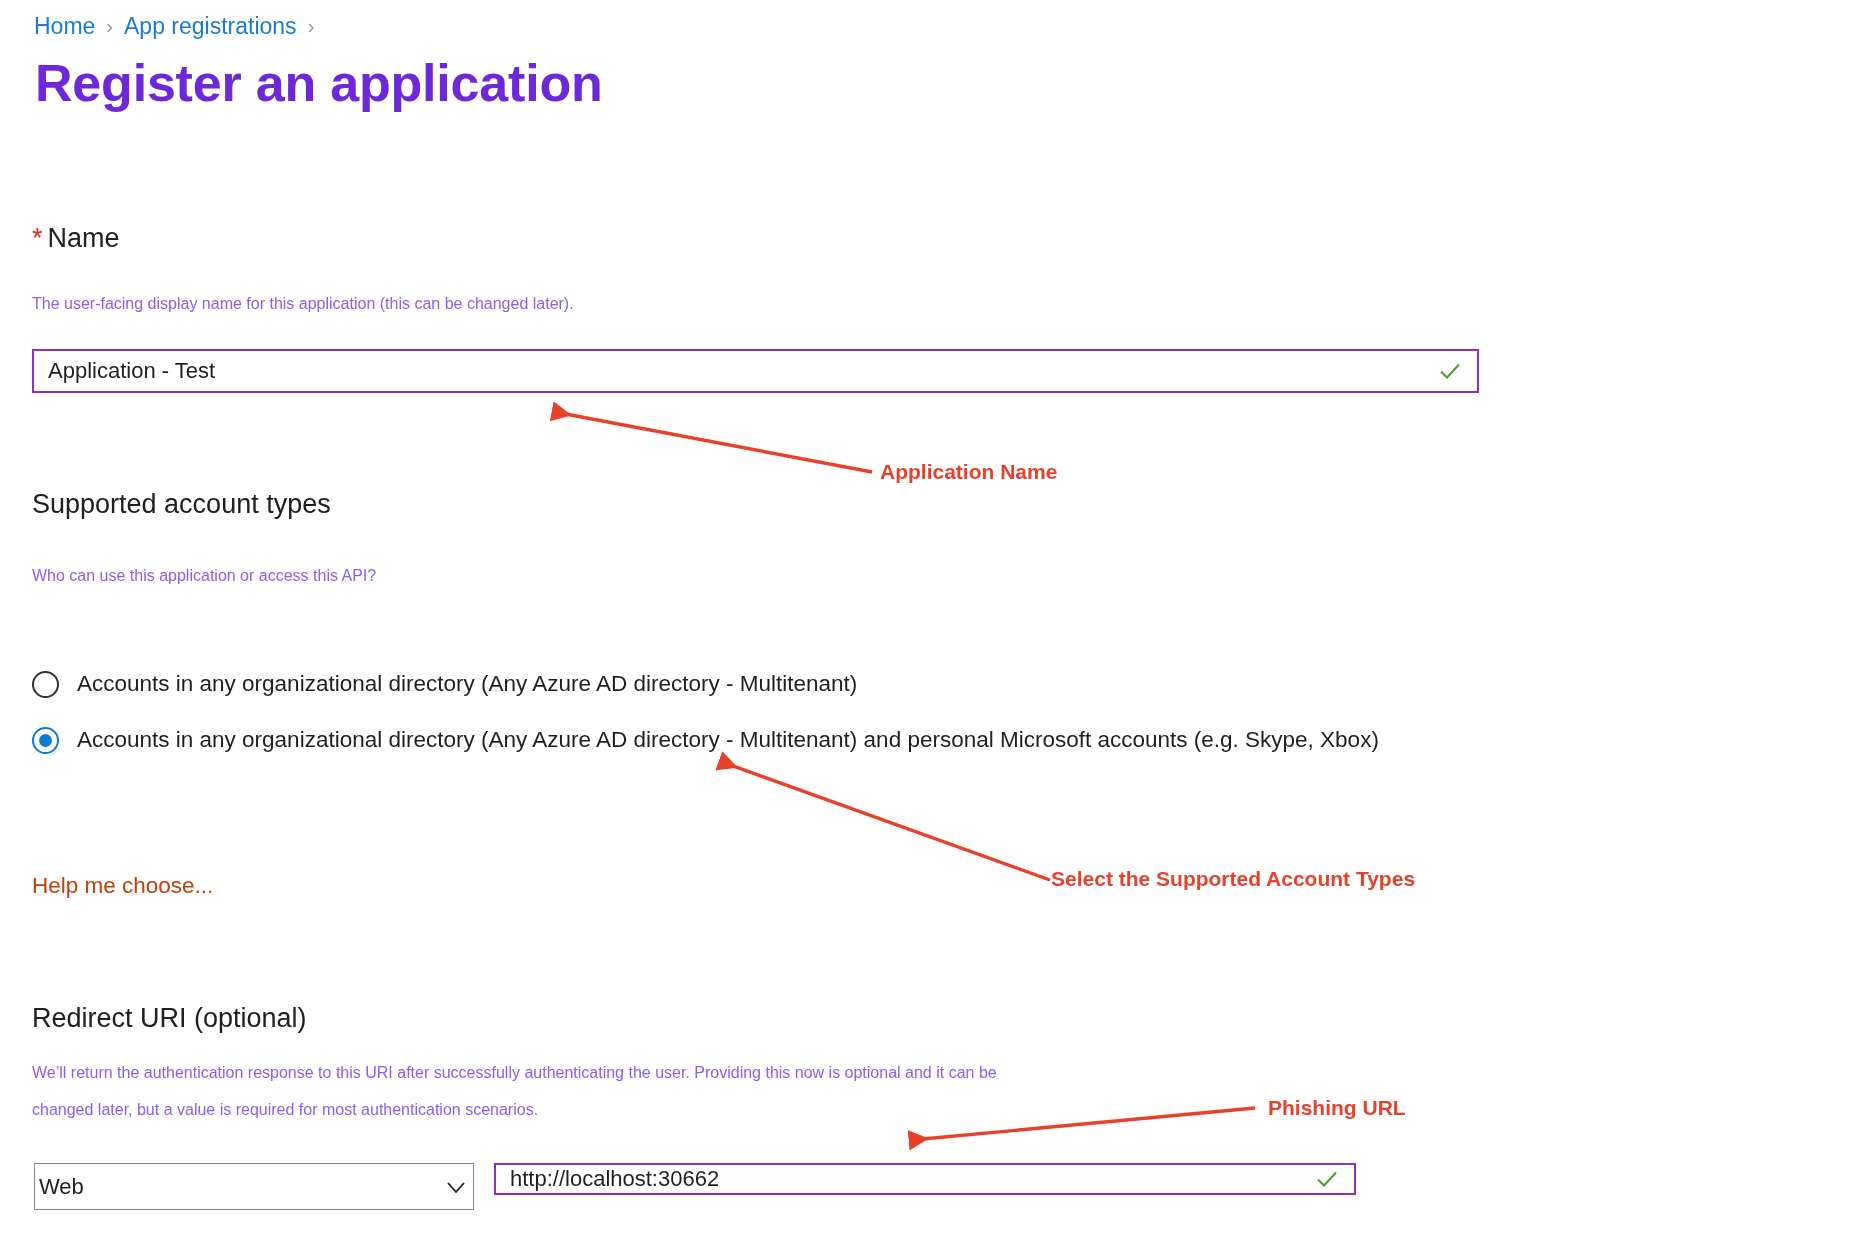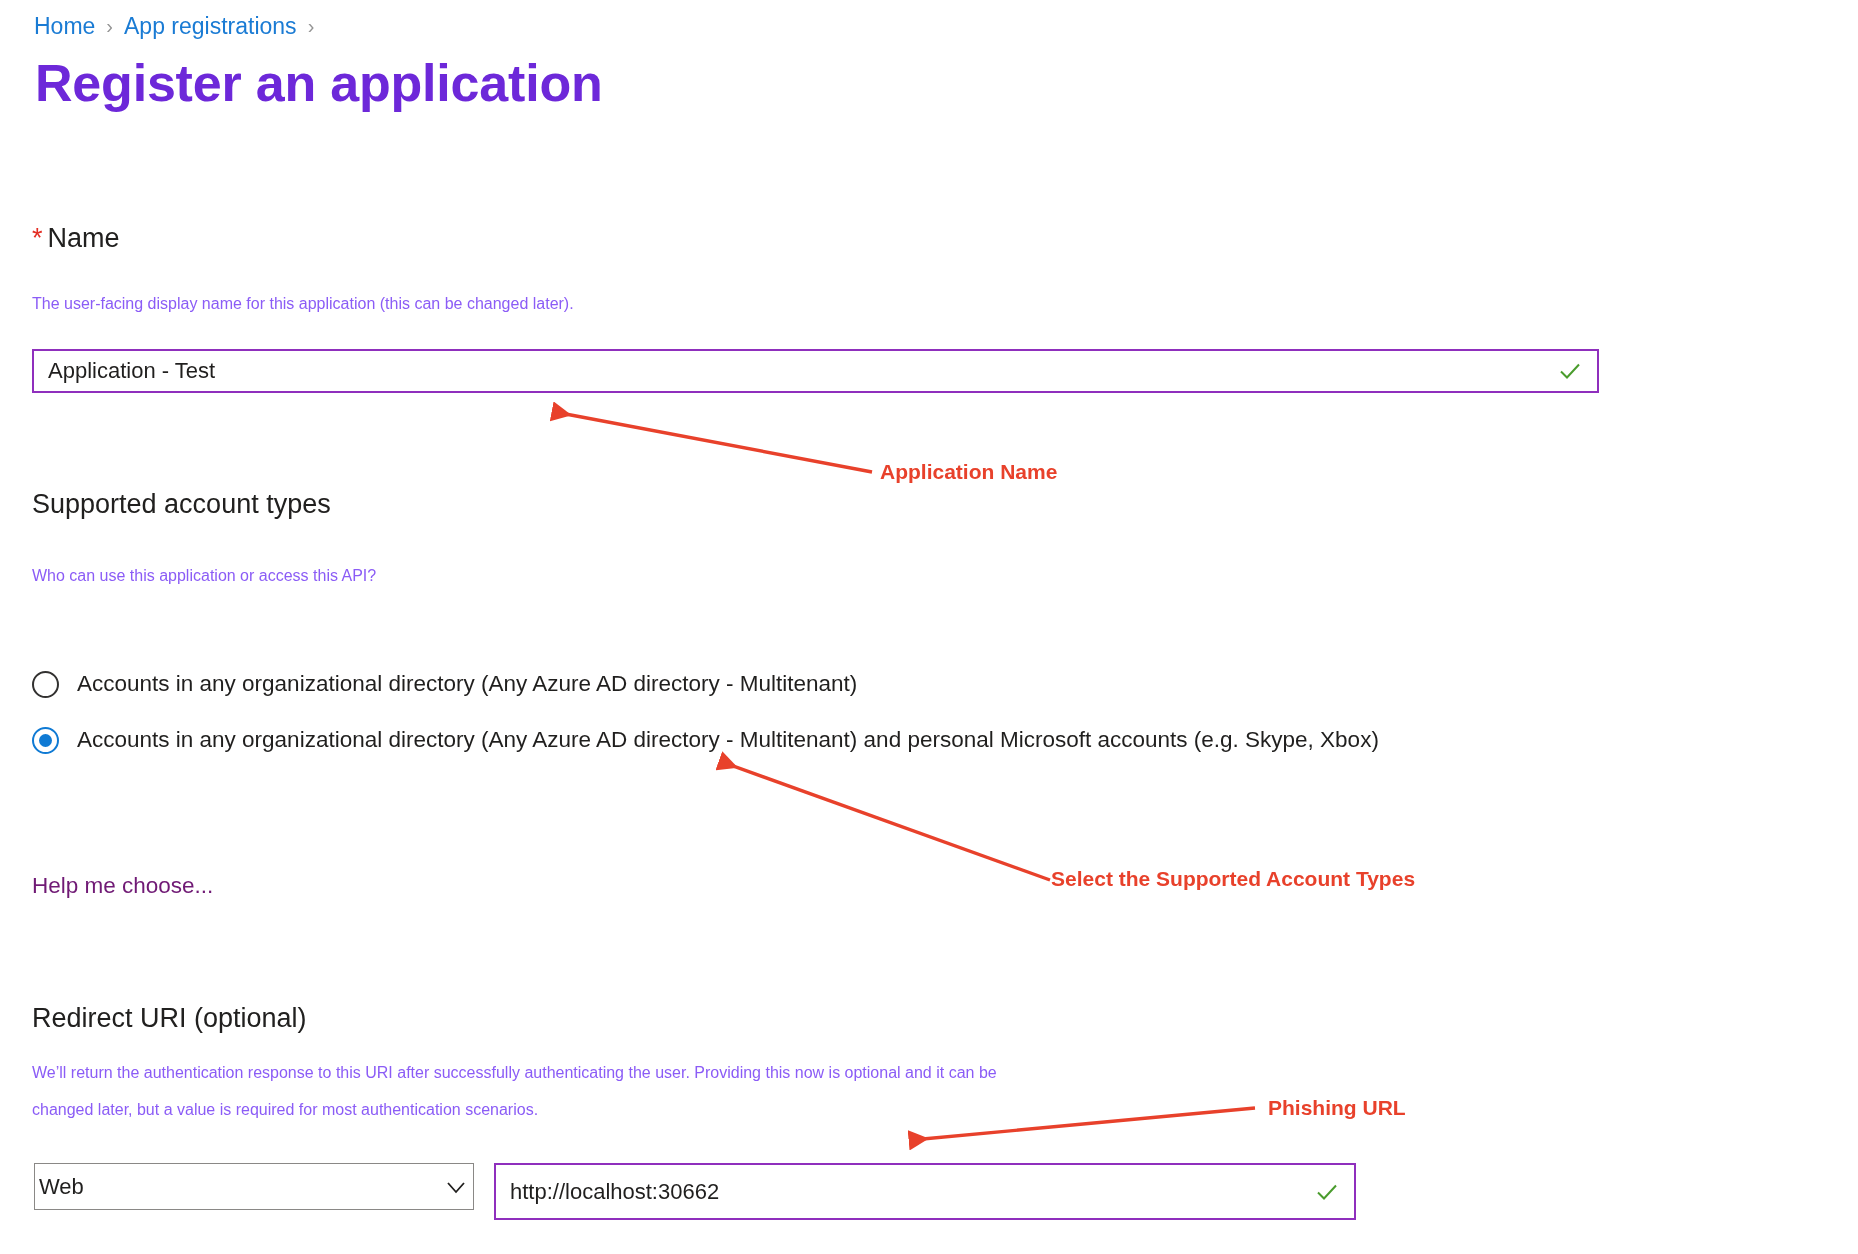--- a/index.html
+++ b/index.html
@@ -146,21 +146,21 @@
     background: #e8412b;
     margin: 0 2px 0 7px;
     vertical-align: middle;
   }
 
   
   .inline-link {
     position: absolute;
     font-size: 22.5px;
     line-height: 28px;
-    color: #701a75;
+    color: #c2410c;
     cursor: pointer;
   }
 
   
   .dropdown {
     position: absolute;
     box-sizing: border-box;
     border: 1.5px solid #8a8886;
     background: #ffffff;
     display: flex;
@@ -207,21 +207,21 @@
   </div>
 
   <div class="page-title">Register an application</div>
 
   <div class="field-label" style="left:32px; top:222px;">
     <span class="asterisk">*</span><span>Name</span>
   </div>
 
   <div class="helper-text" style="left:32px; top:286px;">The user-facing display name for this application (this can be changed later).</div>
 
-  <div class="textbox" style="left:32px; top:349px; width:1567px; height:44px;">
+  <div class="textbox" style="left:32px; top:349px; width:1447px; height:44px;">
     <span class="value">Application - Test</span>
     <svg class="check-icon" width="26" height="26" viewBox="0 0 26 26">
       <path d="M4 13.5 L10 19.5 L22 6.5" fill="none" stroke="#4a9c2d" stroke-width="2"></path>
     </svg>
   </div>
 
   <div class="section-head" style="left:32px; top:487px;">Supported account types</div>
 
   <div class="helper-text" style="left:32px; top:558px;">Who can use this application or access this API?</div>
 
@@ -244,21 +244,21 @@
   <div class="helper-text" style="left:32px; top:1092px;">changed later, but a value is required for most authentication scenarios.</div>
   <div class="helper-text" style="left:32px; top:1055px;">We’ll return the authentication response to this URI after successfully authenticating the user. Providing this now is optional and it can be</div>
 
   <div class="dropdown" style="left:34px; top:1163px; width:440px; height:47px;">
     <span class="dd-value">Web</span>
     <svg class="chev" width="26" height="26" viewBox="0 0 26 26">
       <path d="M5 9 L13 18 L21 9" fill="none" stroke="#201f1e" stroke-width="1.8"></path>
     </svg>
   </div>
 
-  <div class="textbox" style="left:494px; top:1163px; width:862px; height:57px;justify-content:center;">
+  <div class="textbox" style="left:494px; top:1163px; width:862px; height:32px;justify-content:center;">
     <span class="value">http://localhost:30662</span>
     <svg class="check-icon" width="26" height="26" viewBox="0 0 26 26">
       <path d="M4 13.5 L10 19.5 L22 6.5" fill="none" stroke="#4a9c2d" stroke-width="2"></path>
     </svg>
   </div>
 
   <svg class="annot-svg">
     <defs>
       <marker id="arrowhead" markerWidth="6" markerHeight="6" refX="5" refY="3" orient="auto">
         <path d="M6,0 L6,6 L0,3 z" fill="#e8412b"></path>

